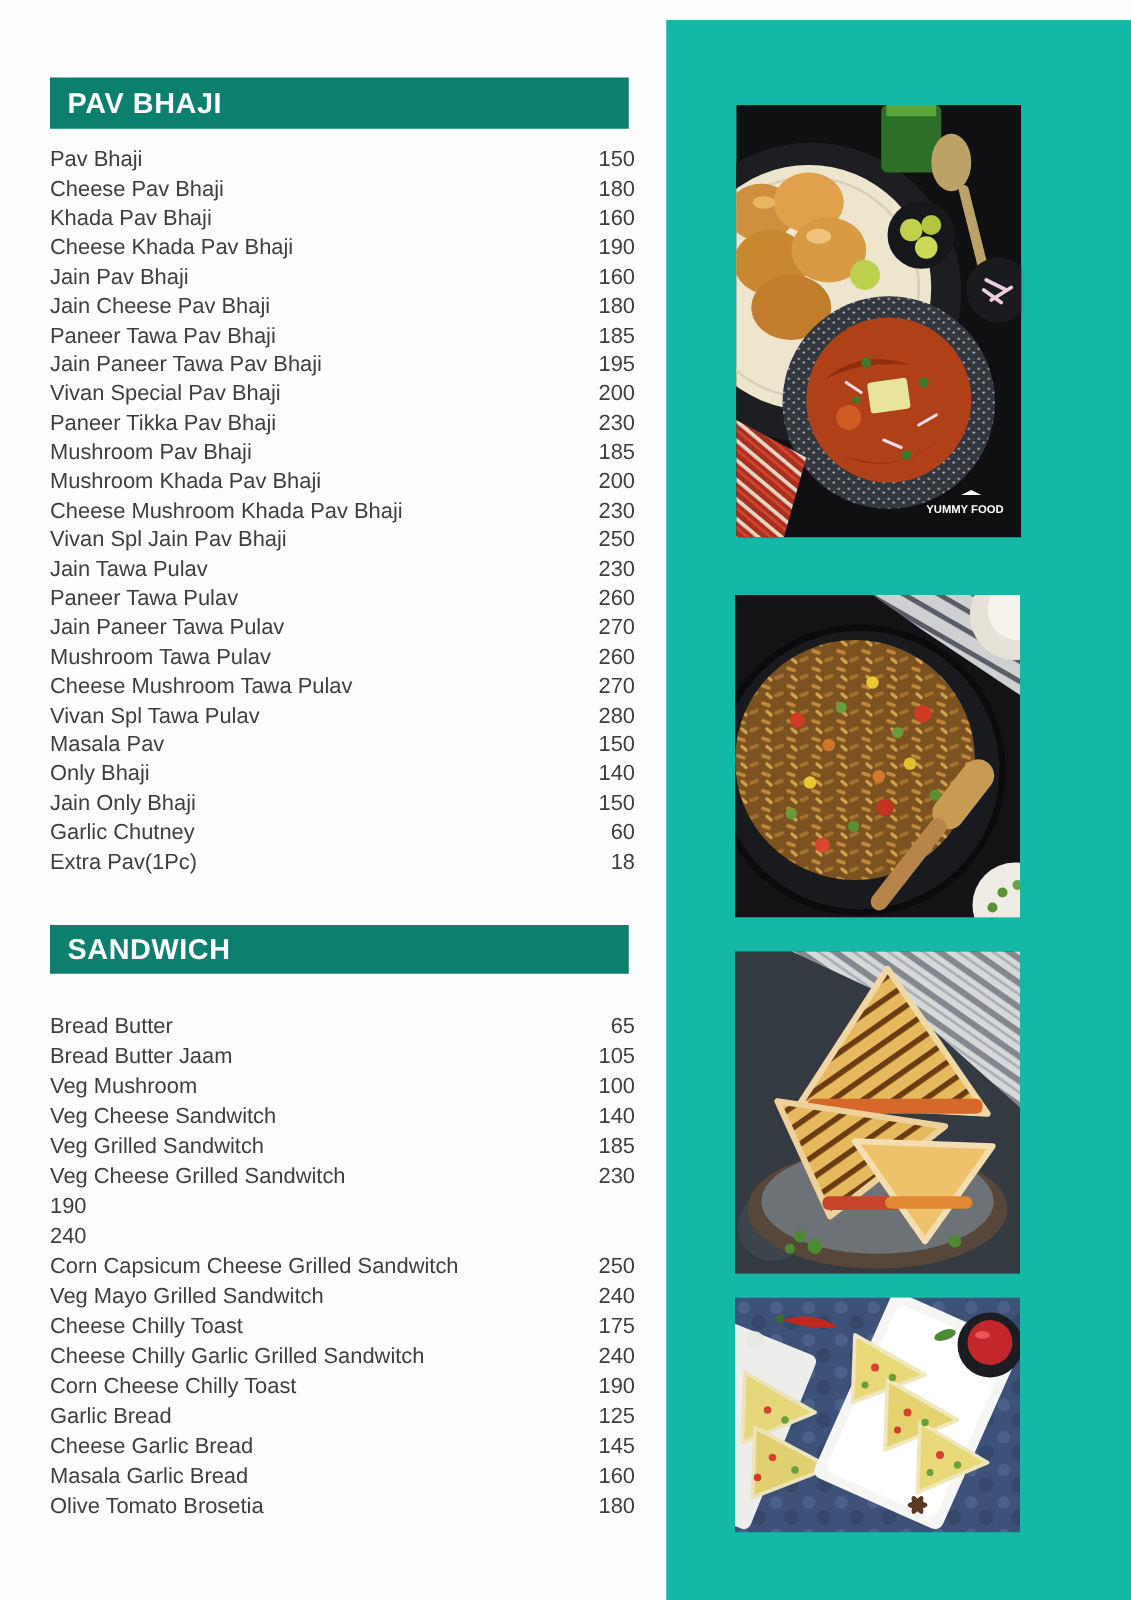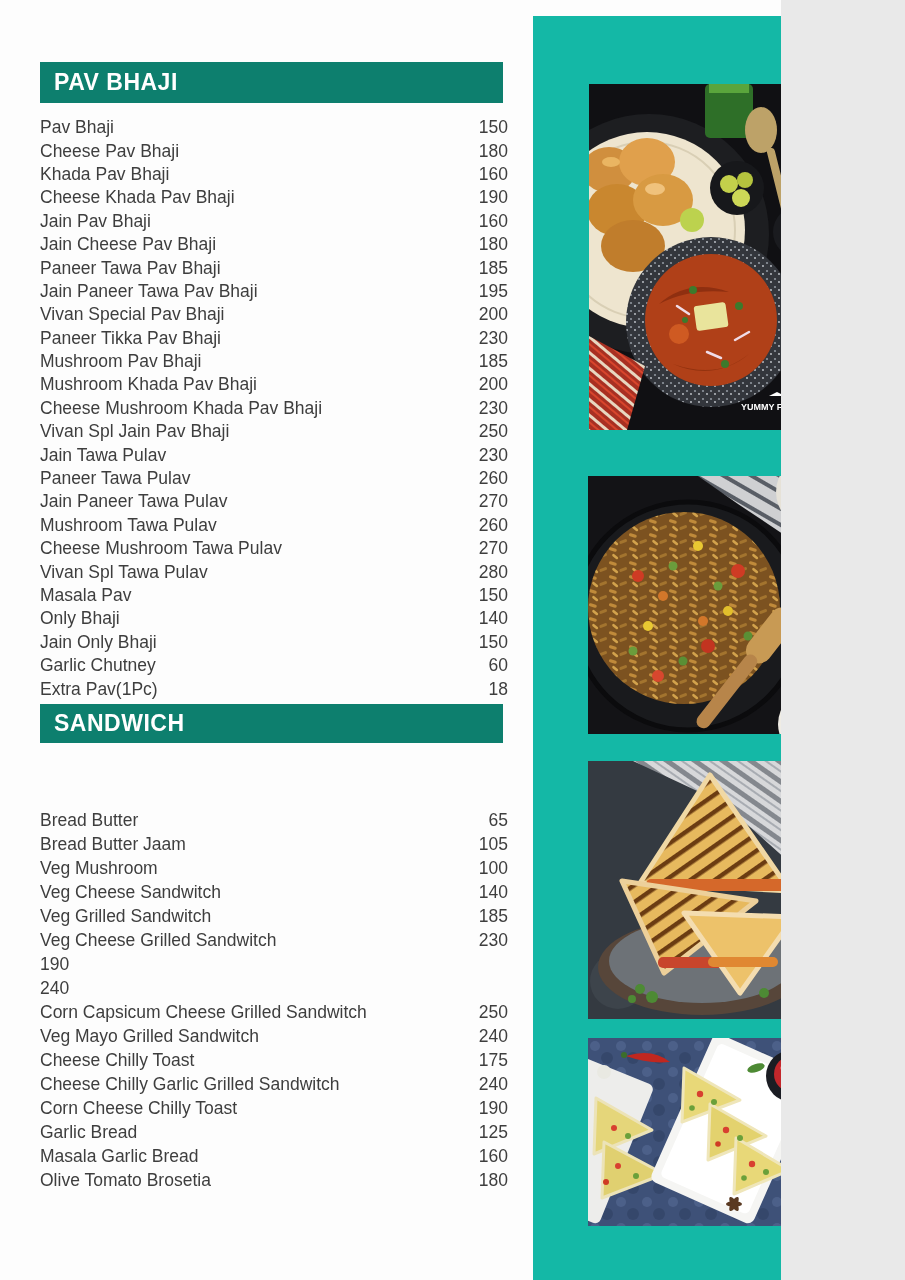--- a/index.html
+++ b/index.html
@@ -1,23 +1,23 @@
 <!DOCTYPE html>
 <html><head>
 <meta charset="utf-8">
 <style>
   html,body{margin:0;padding:0;background:#e9e9e9;}
-  .page{position:relative;width:781px;height:1280px;background:#fdfdfd;overflow:hidden;
+  .page{position:relative;width:905px;height:1280px;background:#fdfdfd;overflow:hidden;
         font-family:"Liberation Sans","DejaVu Sans",sans-serif;}
   
   .band{position:absolute;left:40px;width:463px;background:#0d7f6e;color:#ffffff;
         font-weight:bold;font-size:23px;letter-spacing:.5px;display:flex;align-items:center;
         padding-left:14px;box-sizing:border-box;}
   #band-pav{top:62px;height:41px;}
-  #band-sand{top:704px;height:39px;}
+  #band-sand{top:740px;height:39px;}
   .rows{position:absolute;left:40px;width:468px;}
   #rows-pav{top:116px;}
   #rows-sand{top:808px;}
   .row{display:flex;justify-content:space-between;align-items:center;
        font-size:17.5px;color:#3e3e3e;}
   #rows-pav .row{height:23.4px;}
   #rows-sand .row{height:24.05px;}
   .iname{white-space:nowrap;}
   .iprice{text-align:right;}
   
@@ -187,20 +187,24 @@
       </div>
       <div class="row">
         <span class="iname">Corn Cheese Chilly Toast</span>
         <span class="iprice">190</span>
       </div>
       <div class="row">
         <span class="iname">Garlic Bread</span>
         <span class="iprice">125</span>
       </div>
       <div class="row">
+        <span class="iname">Cheese Garlic Bread</span>
+        <span class="iprice">145</span>
+      </div>
+      <div class="row">
         <span class="iname">Masala Garlic Bread</span>
         <span class="iprice">160</span>
       </div>
       <div class="row">
         <span class="iname">Olive Tomato Brosetia</span>
         <span class="iprice">180</span>
       </div>
     </div>
 
   <aside class="photo-panel">

